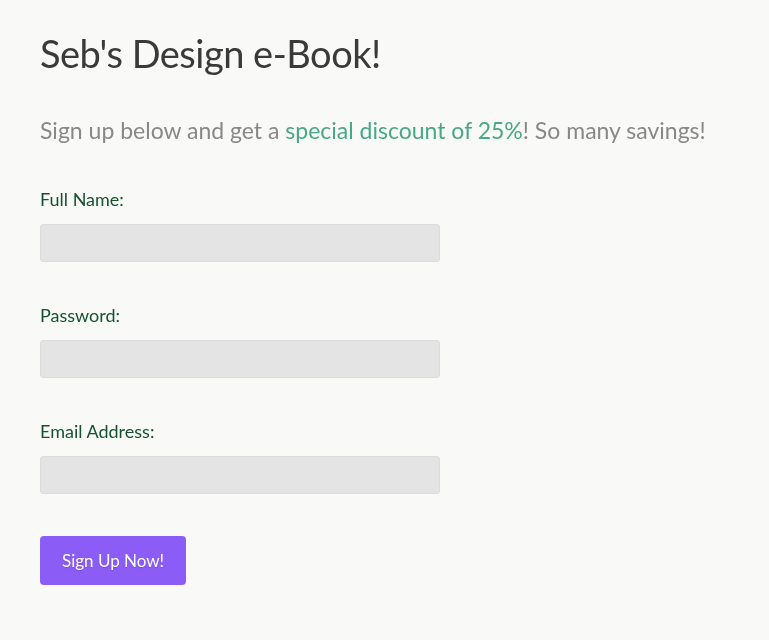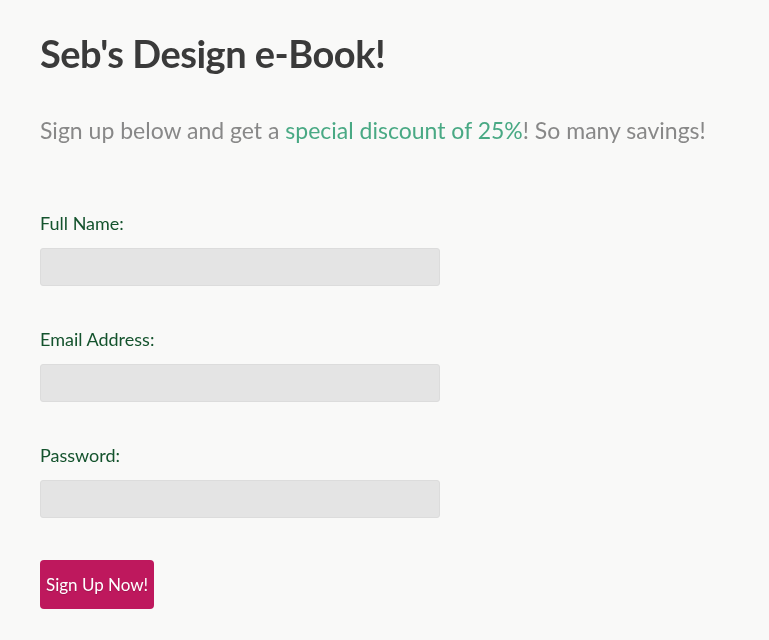--- a/index.html
+++ b/index.html
@@ -10,30 +10,30 @@
     body {
       font-family: -apple-system, BlinkMacSystemFont, "Segoe UI", "Lato", "Helvetica Neue", Arial, sans-serif;
       background-color: #f9f9f8;
       padding: 30px 40px;
       width: 769px;
       height: 640px;
       color: #404040;
     }
     .page-title {
       font-size: 38px;
-      font-weight: 700;
+      font-weight: 400;
       color: #3a3a3a;
       margin-bottom: 38px;
       letter-spacing: -0.5px;
     }
     .subtitle {
       font-size: 23px;
       color: #888888;
       line-height: 1.4;
-      margin-bottom: 66px;
+      margin-bottom: 42px;
       font-weight: 400;
     }
     .subtitle .highlight {
       color: #49a984;
     }
     .form-group {
       margin-bottom: 42px;
     }
     .form-label {
       display: block;
@@ -46,25 +46,25 @@
       width: 400px;
       height: 38px;
       background-color: #e4e4e4;
       border: 1px solid #dcdcdc;
       border-radius: 3px;
       padding: 8px 10px;
       font-size: 16px;
       font-family: inherit;
     }
     .signup-button {
-      background-color: #be185d;
+      background-color: #8b5cf6;
       color: #ffffff;
       border: none;
       border-radius: 4px;
-      padding: 14px 6px;
+      padding: 14px 22px;
       font-size: 17px;
       font-weight: 400;
       cursor: pointer;
       text-shadow: 0 1px 1px rgba(0,0,0,0.15);
       font-family: inherit;
     }
   </style>
 </head>
 <body>
 
@@ -74,23 +74,23 @@
   <span>Sign up below and get a </span><span class="highlight">special discount of 25%</span><span>! So many savings!</span>
 </p>
 
 <form>
   <div class="form-group">
     <label class="form-label">Full Name:</label>
     <input type="text" class="form-input" value="" style="">
   </div>
 
   <div class="form-group">
-    <label class="form-label">Email Address:</label>
-    <input type="email" class="form-input" value="" style="">
+    <label class="form-label">Password:</label>
+    <input type="password" class="form-input" value="" style="">
   </div>
 
   <div class="form-group">
-    <label class="form-label">Password:</label>
-    <input type="password" class="form-input" value="" style="">
+    <label class="form-label">Email Address:</label>
+    <input type="email" class="form-input" value="" style="">
   </div>
 
   <button type="submit" class="signup-button">Sign Up Now!</button>
 </form>
 
 </body></html>

